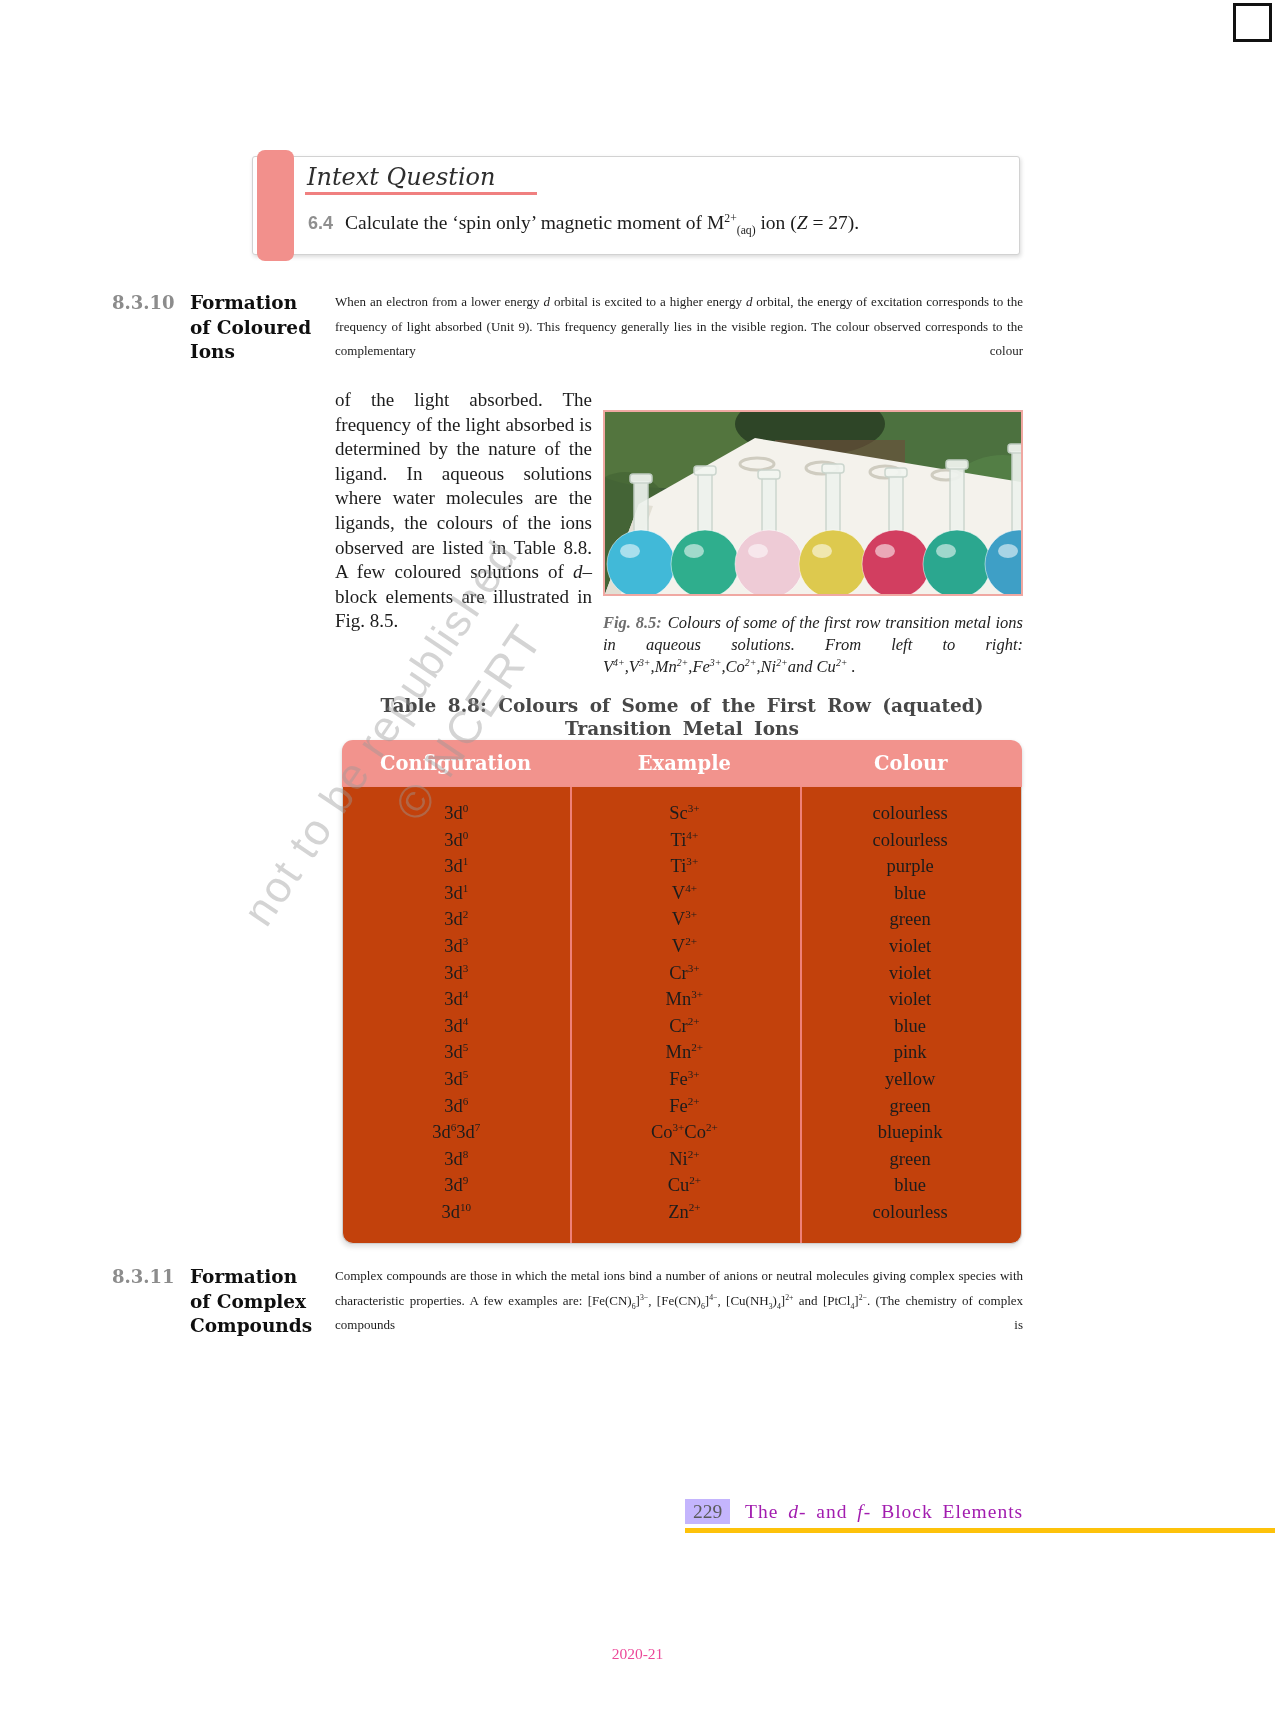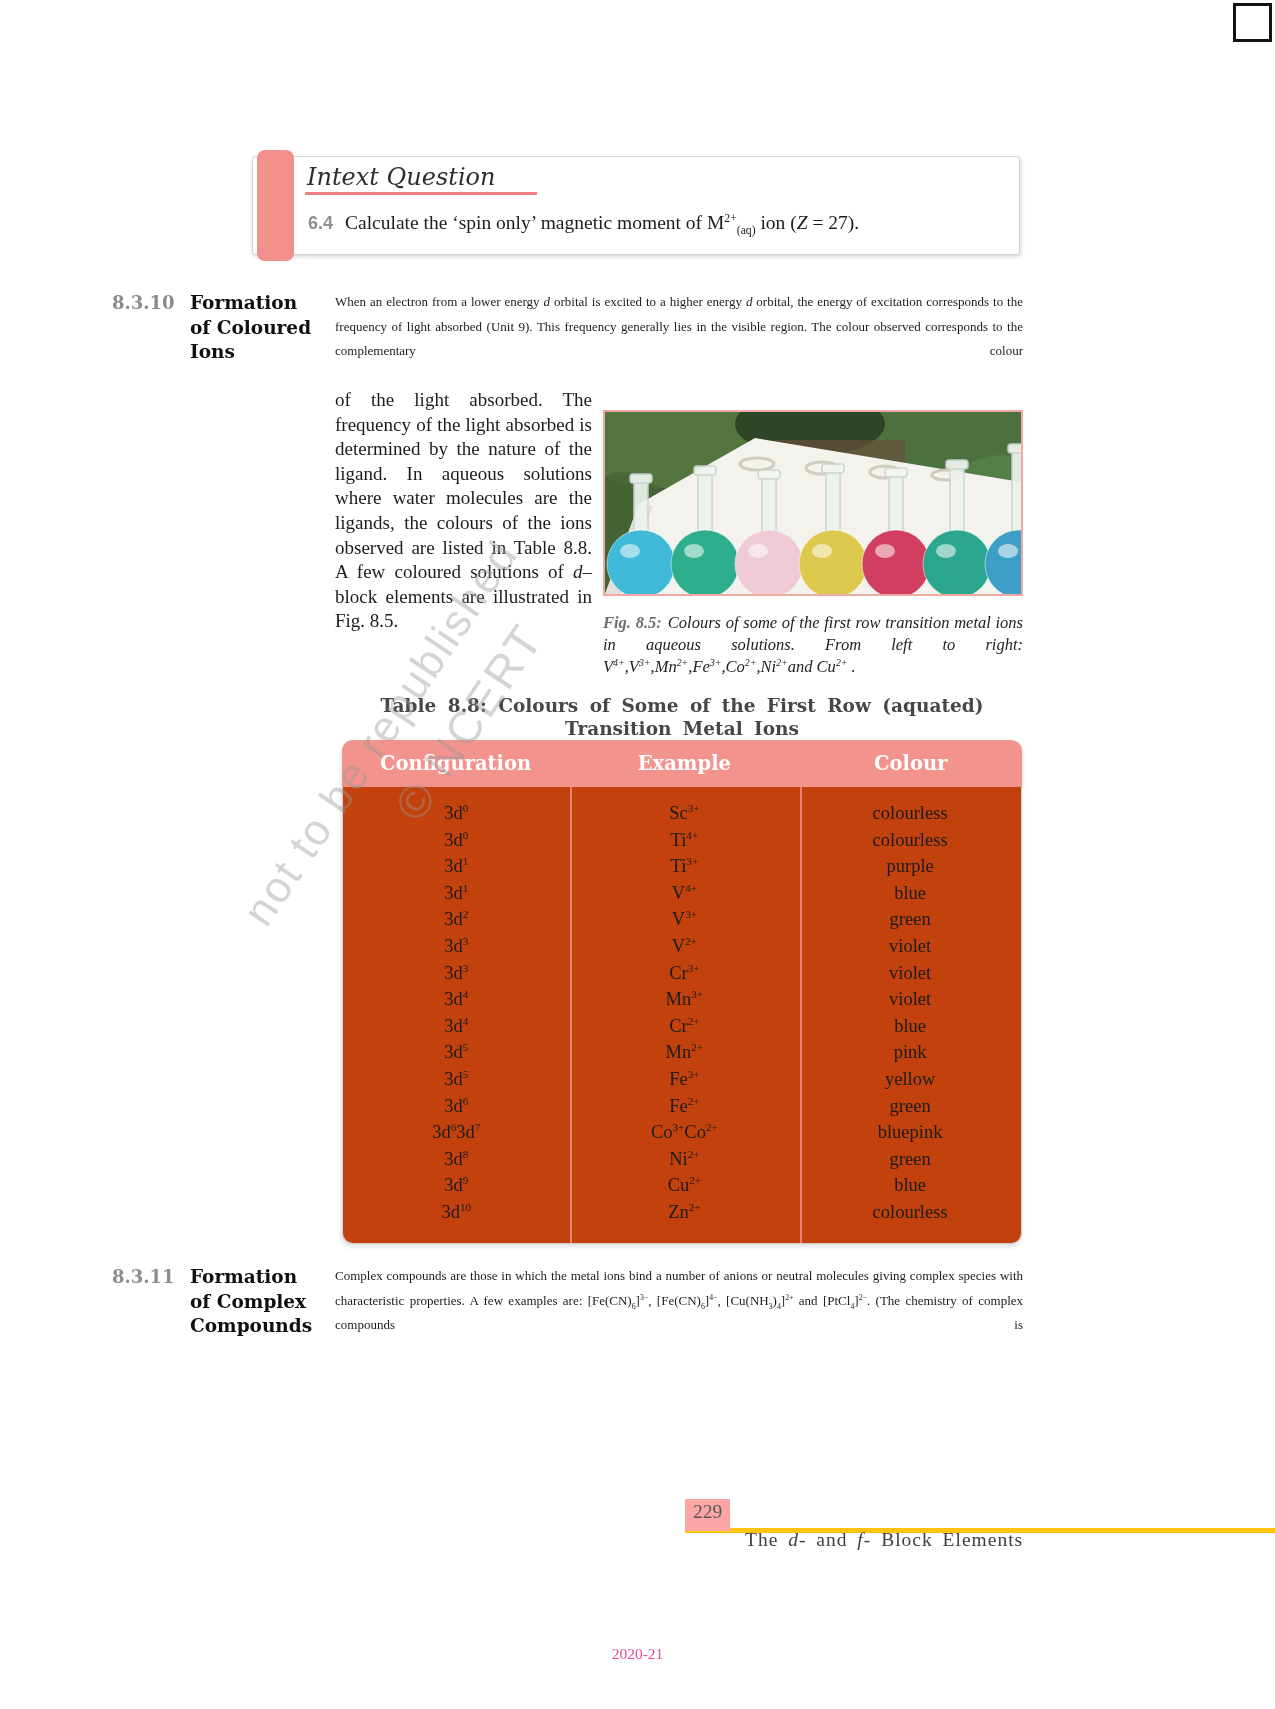--- a/index.html
+++ b/index.html
@@ -56,23 +56,23 @@
   .tcell.c0{width:33.4%;} .tcell.c1{width:33.9%;} .tcell.c2{width:32.7%;}
 
   
   .wm{position:absolute;font-family:"Liberation Sans",sans-serif;color:#9a9a9a;opacity:.42;
       white-space:nowrap;z-index:9;pointer-events:none;}
   .wm1{left:472px;top:700px;font-size:46px;letter-spacing:3px;transform:rotate(-56deg);transform-origin:left bottom;height:160px;line-height:160px;}
   .wm2{left:428px;top:618px;font-size:44px;letter-spacing:2px;transform:rotate(-56deg);transform-origin:left bottom;height:420px;line-height:420px;}
 
   
   .foot-rule{position:absolute;left:685px;top:1528px;width:590px;height:5px;background:#FDC20A;}
-  .foot-num{position:absolute;left:685px;top:1499px;background:#fca5a5;color:#5a5a5a;
-            font-size:19.5px;padding:2px 8px 8px 8px;}
-  .foot-title{position:absolute;left:745px;top:1501px;color:#404040;font-size:19.5px;letter-spacing:1px;word-spacing:4px;margin-top:28px;}
+  .foot-num{position:absolute;left:685px;top:1499px;background:#c4b5fd;color:#5a5a5a;
+            font-size:19.5px;padding:2px 8px 1px 8px;}
+  .foot-title{position:absolute;left:745px;top:1501px;color:#a21caf;font-size:19.5px;letter-spacing:1px;word-spacing:4px;}
   .foot-year{position:absolute;left:0;top:1645px;width:100%;text-align:center;font-size:15.5px;color:#ec4899;}
 </style>
 </head>
 <body>
 
 <div class="corner-box"></div>
 
 <div class="intext-box">
   <div class="intext-bar"></div>
   <div class="intext-title">Intext Question</div>

